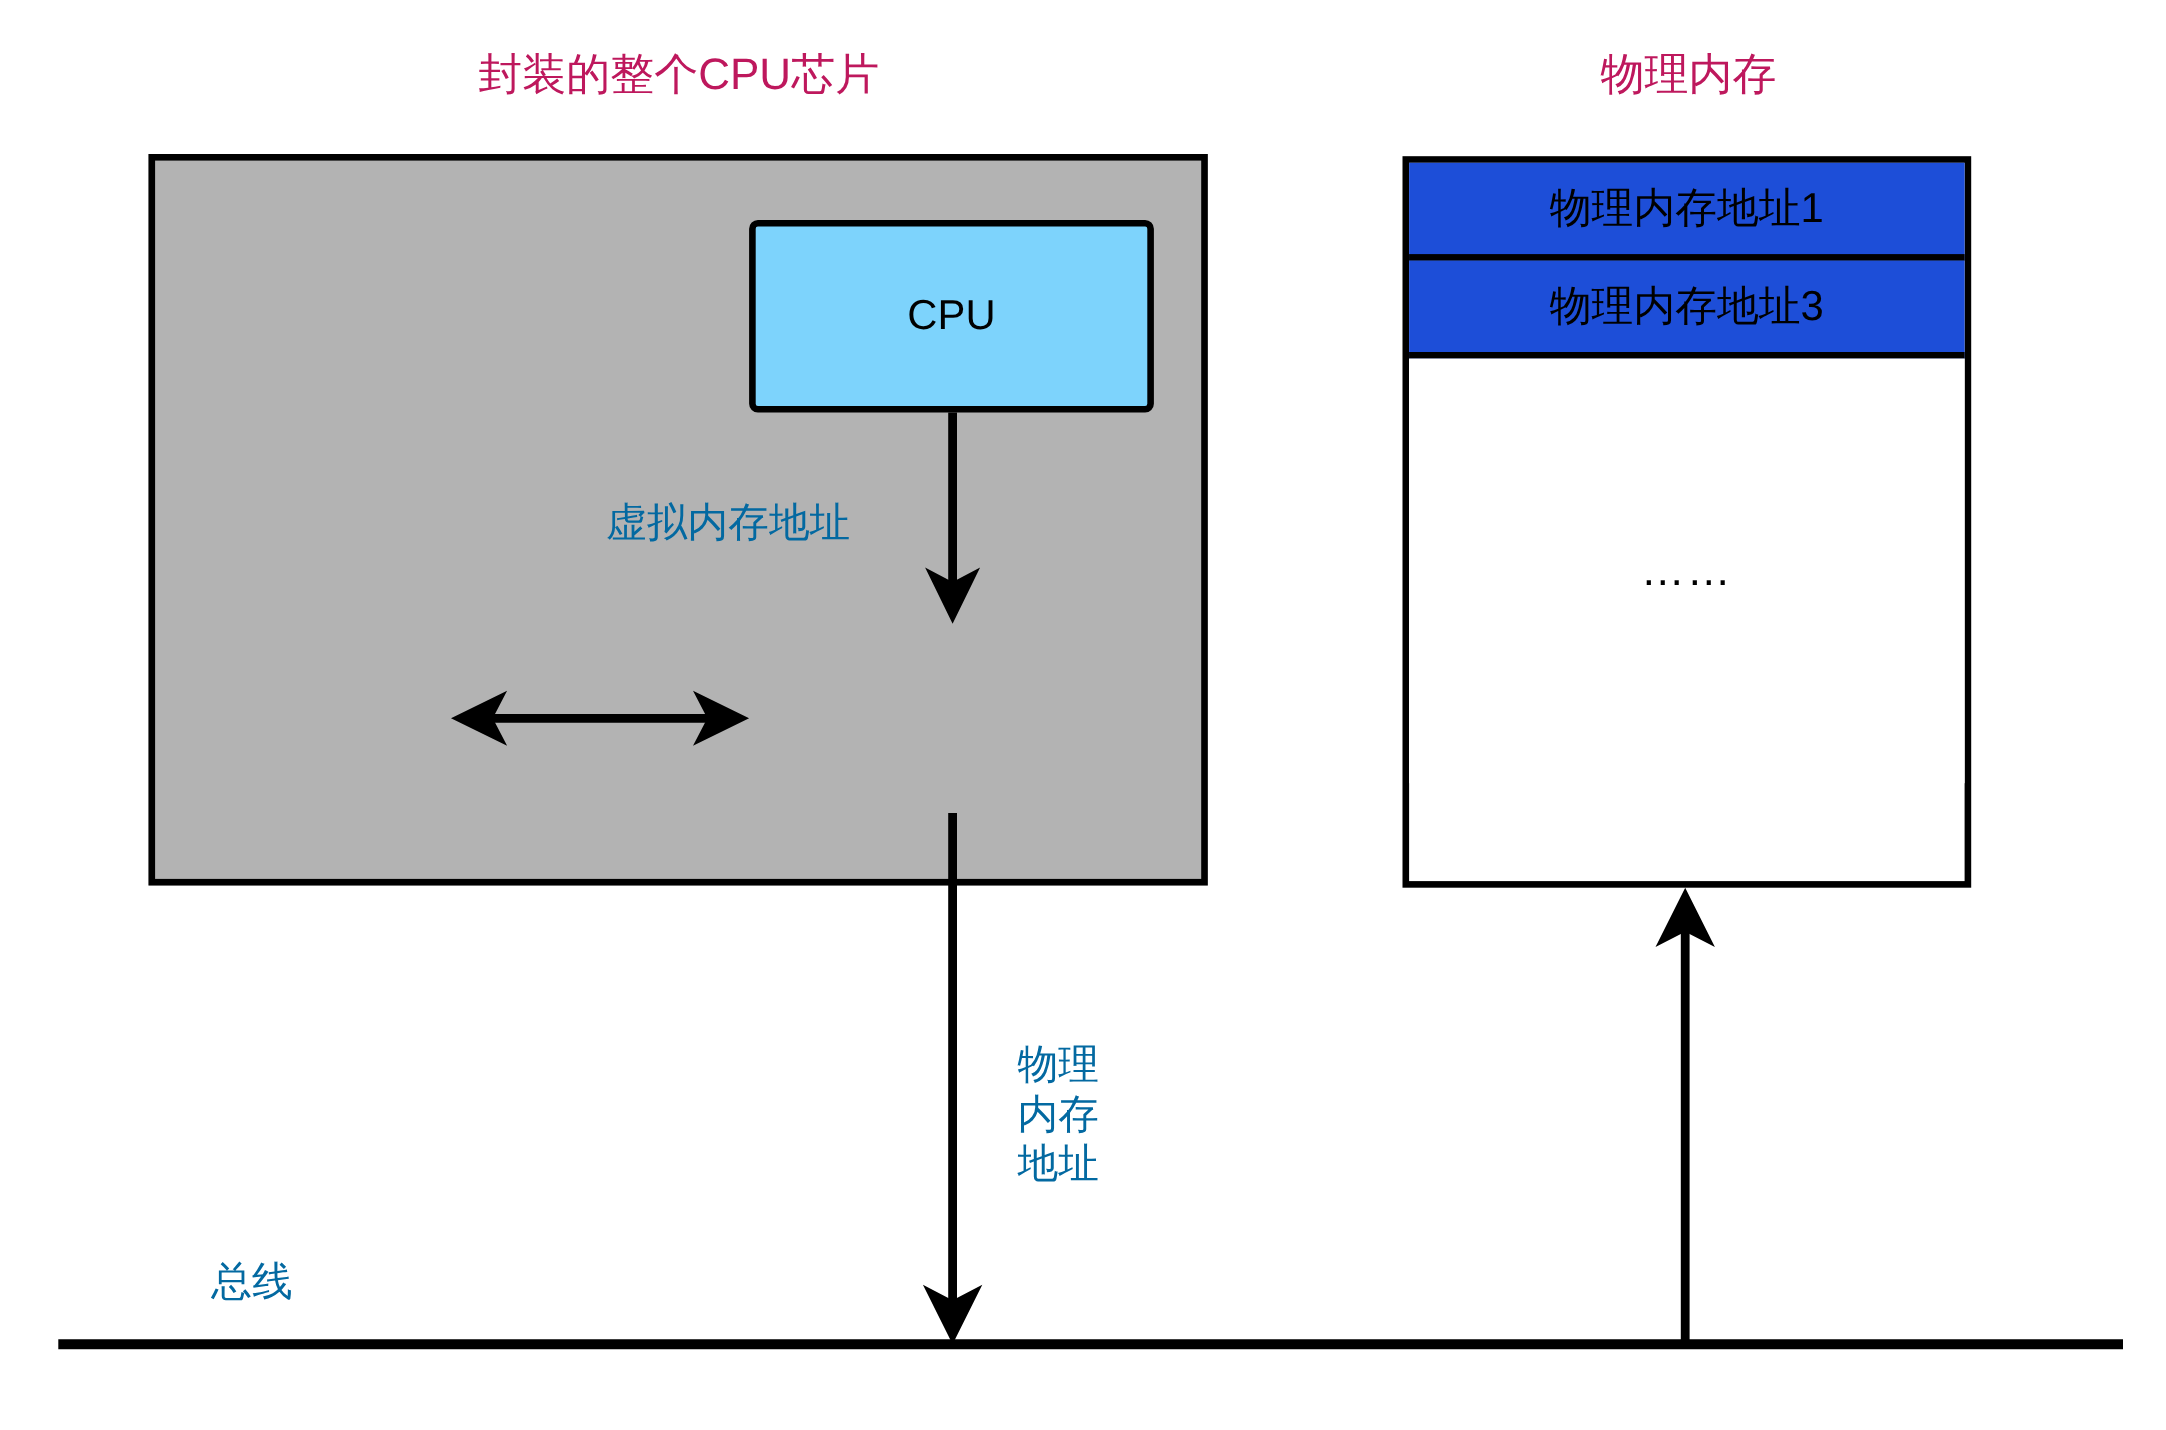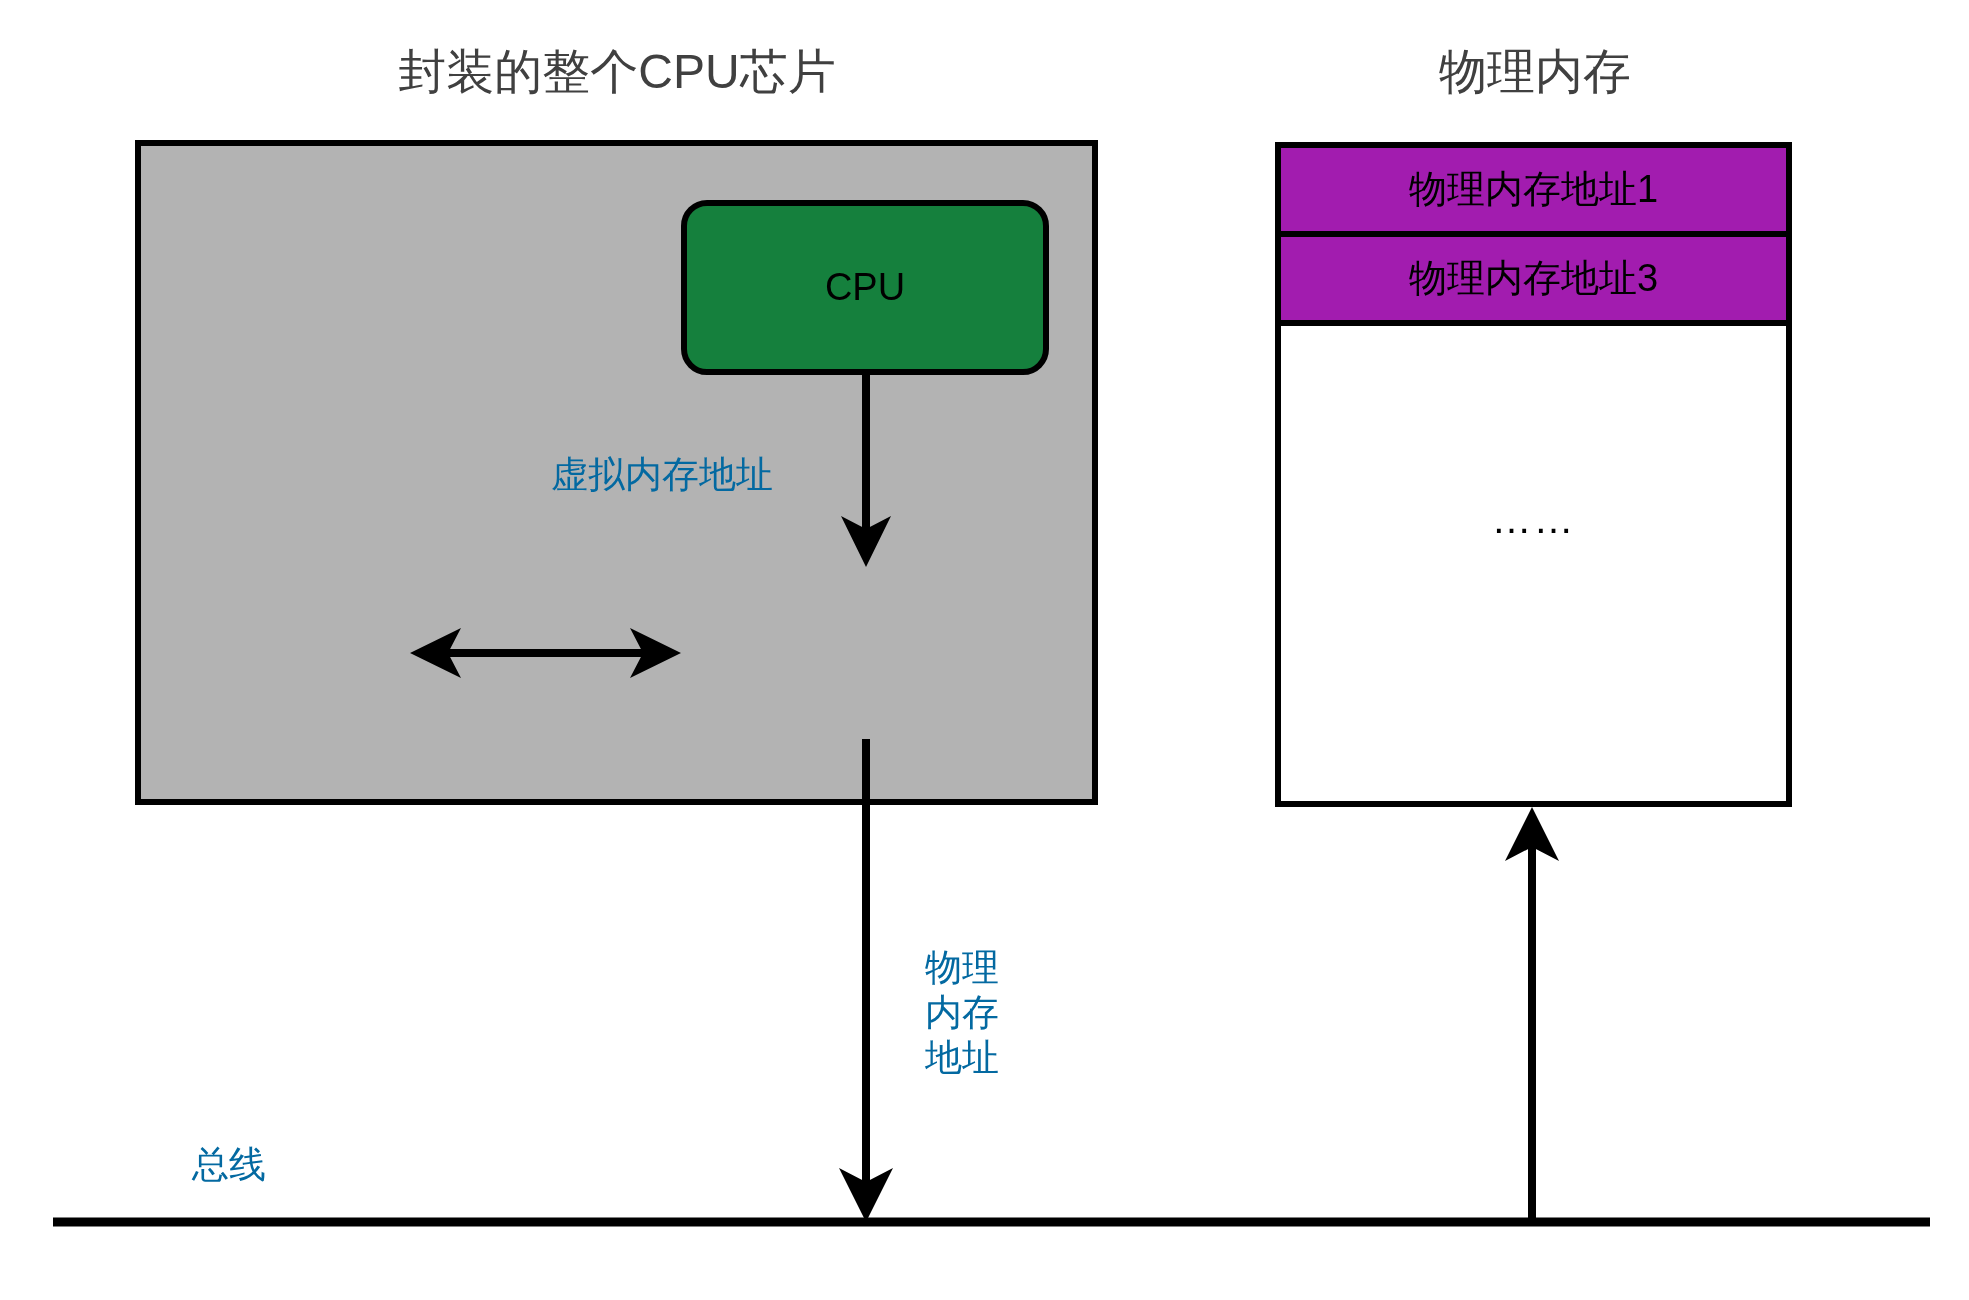--- a/index.html
+++ b/index.html
@@ -16,23 +16,23 @@
     position: relative;
     width: 1969px;
     height: 1300px;
     background: #ffffff;
     overflow: hidden;
   }
 
   
   .title {
     position: absolute;
-    font-size: 48px;
+    font-size: 40px;
     line-height: 1.1;
-    color: #404040;
+    color: #be185d;
     white-space: nowrap;
     text-align: center;
   }
   .boxlabel {
     font-size: 38px;
     color: #000;
     white-space: nowrap;
   }
   .edgelabel {
     position: absolute;
@@ -61,22 +61,22 @@
     display: flex;
     align-items: center;
     justify-content: center;
     border: 6px solid #000000;
   }
   #cpu-node {
     left: 681px;
     top: 200px;
     width: 368px;
     height: 175px;
-    background: #15803d;
-    border-radius: 26px;
+    background: #7dd3fc;
+    border-radius: 8px;
   }
   #mmu-node {
     left: 681px;
     top: 567px;
     width: 368px;
     height: 172px;
     background: #6aab9c;
   }
   #tlb-node {
     left: 197px;
@@ -94,21 +94,21 @@
     width: 517px;
     height: 665px;
     box-sizing: border-box;
     border: 6px solid #000000;
     background: #ffffff;
   }
   .mem-cell {
     position: relative;
     box-sizing: border-box;
     height: 89px;
-    background: #a21caf;
+    background: #1d4ed8;
     border-bottom: 6px solid #000000;
     display: flex;
     align-items: center;
     justify-content: center;
   }
   .mem-cell .boxlabel { font-size: 38px; }
   #mem-empty {
     position: relative;
     box-sizing: border-box;
     height: 386px;

